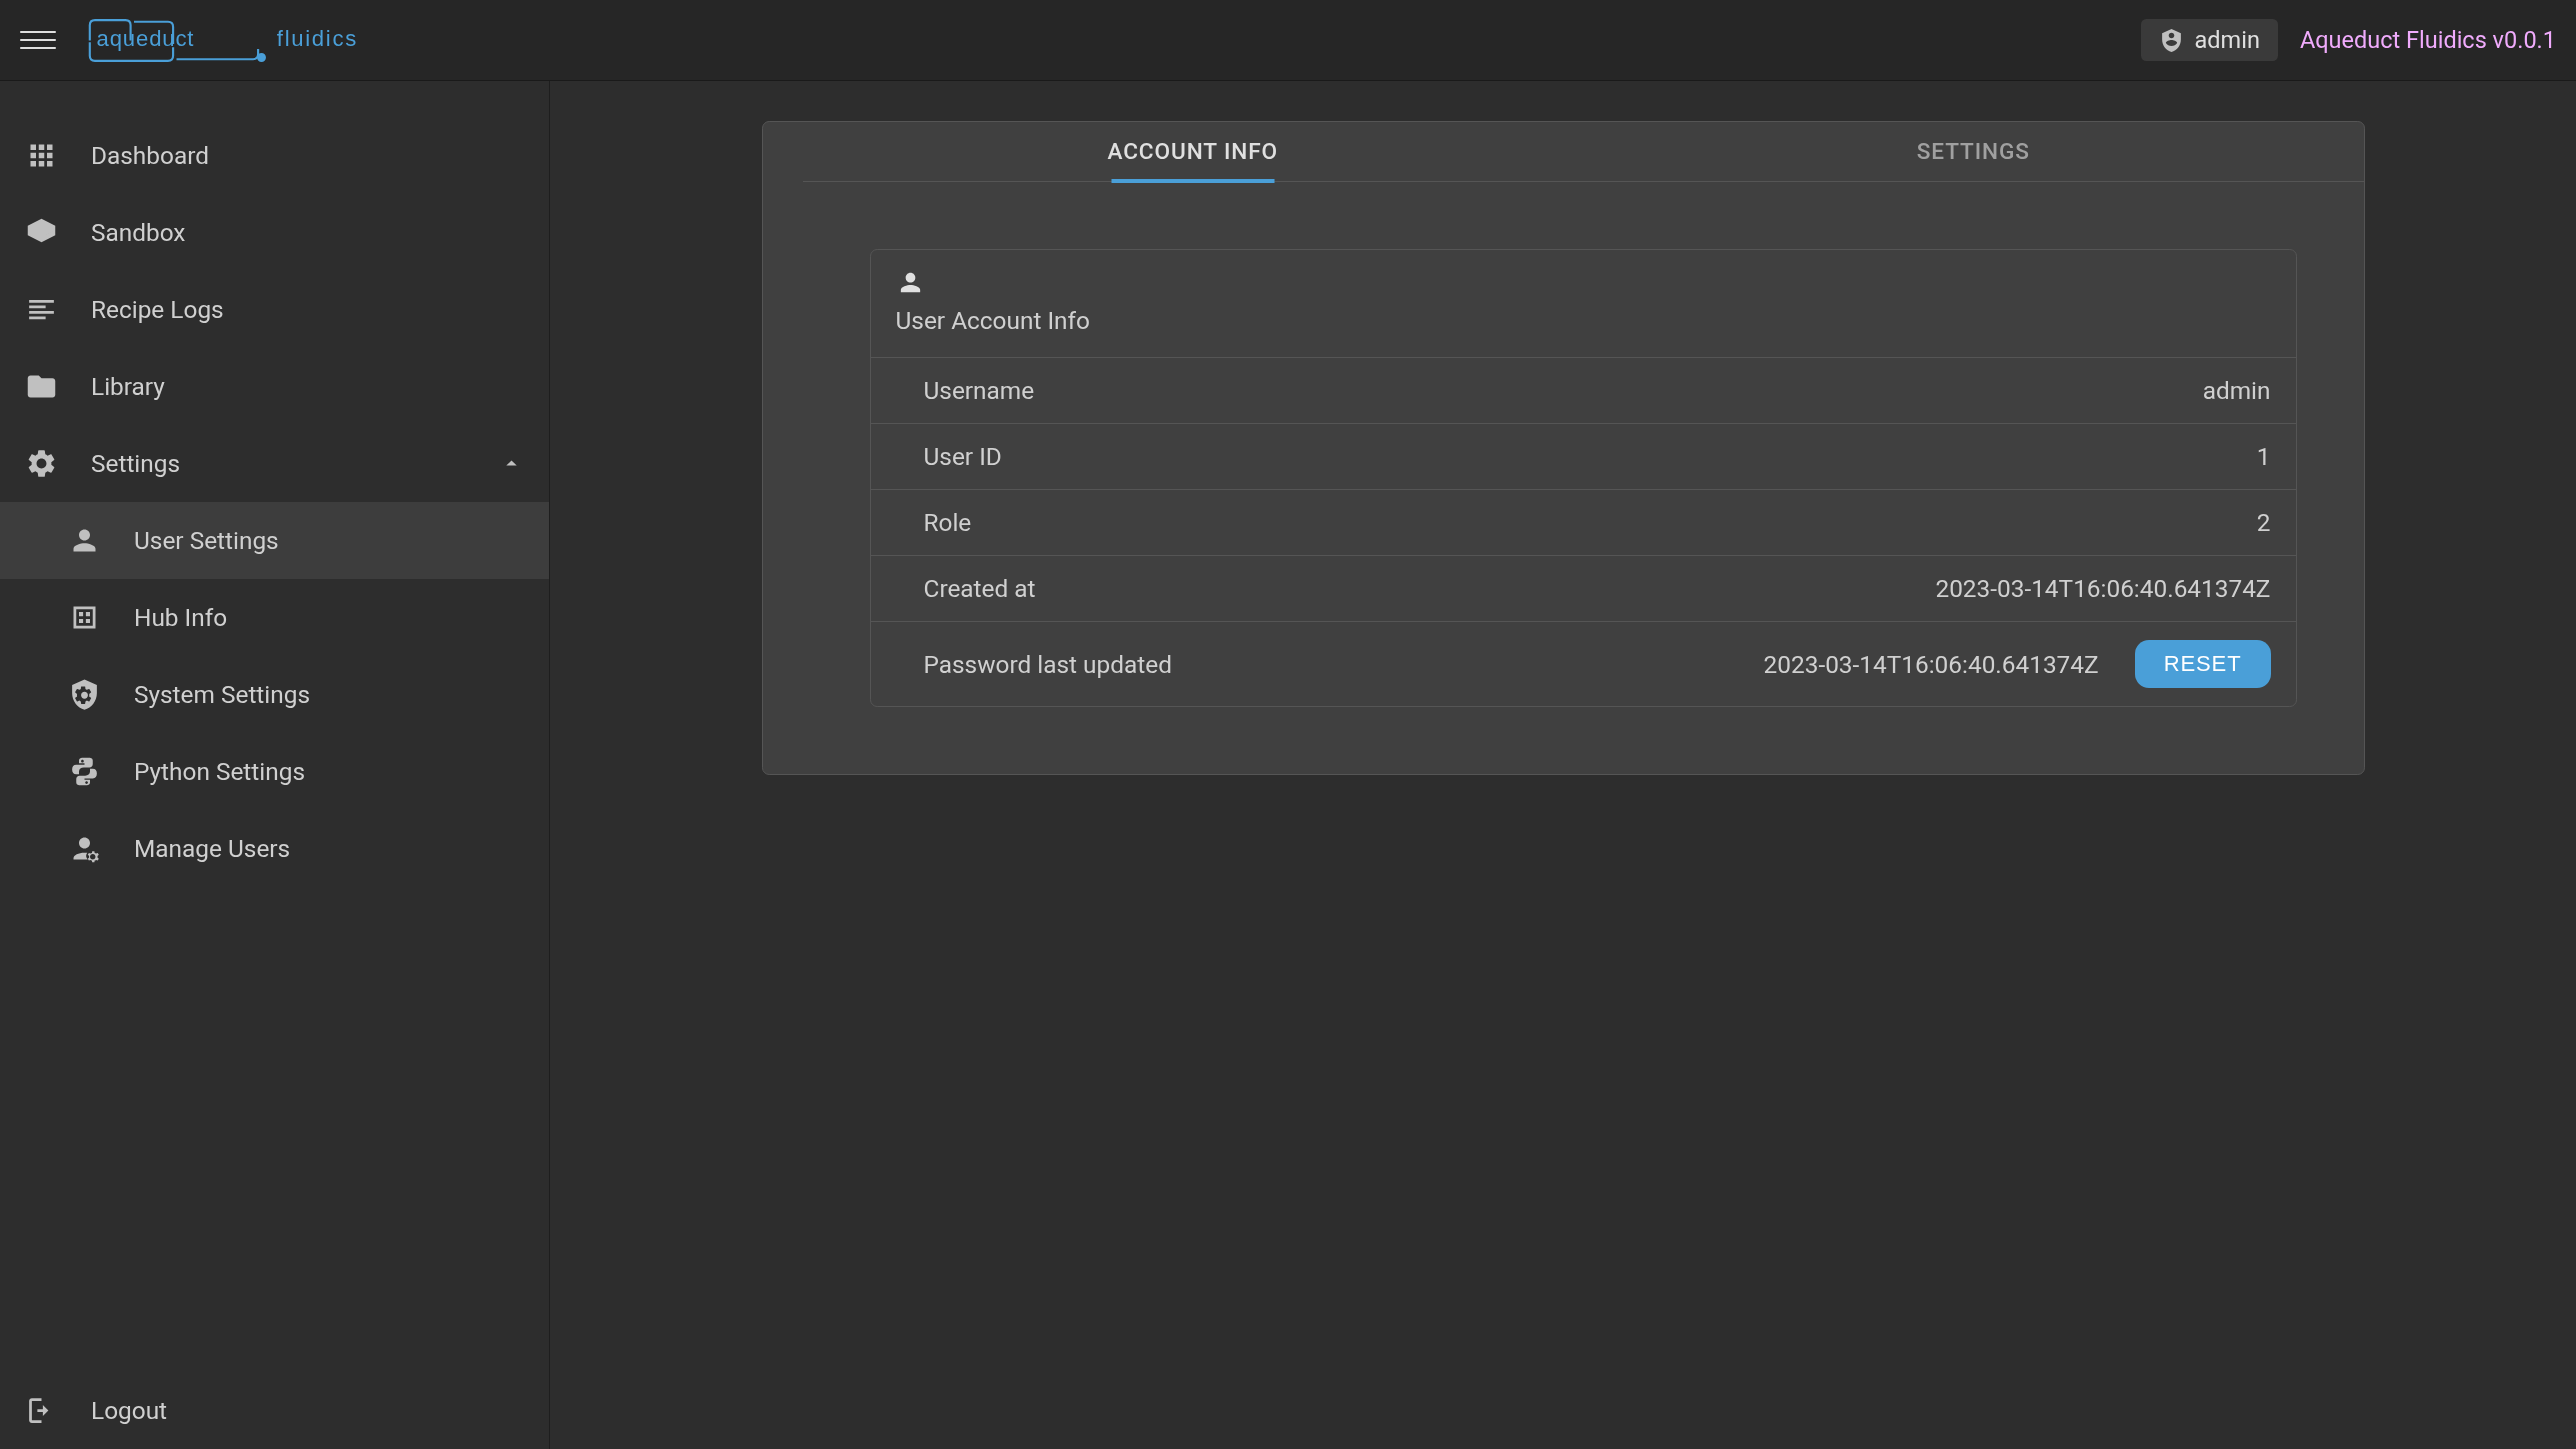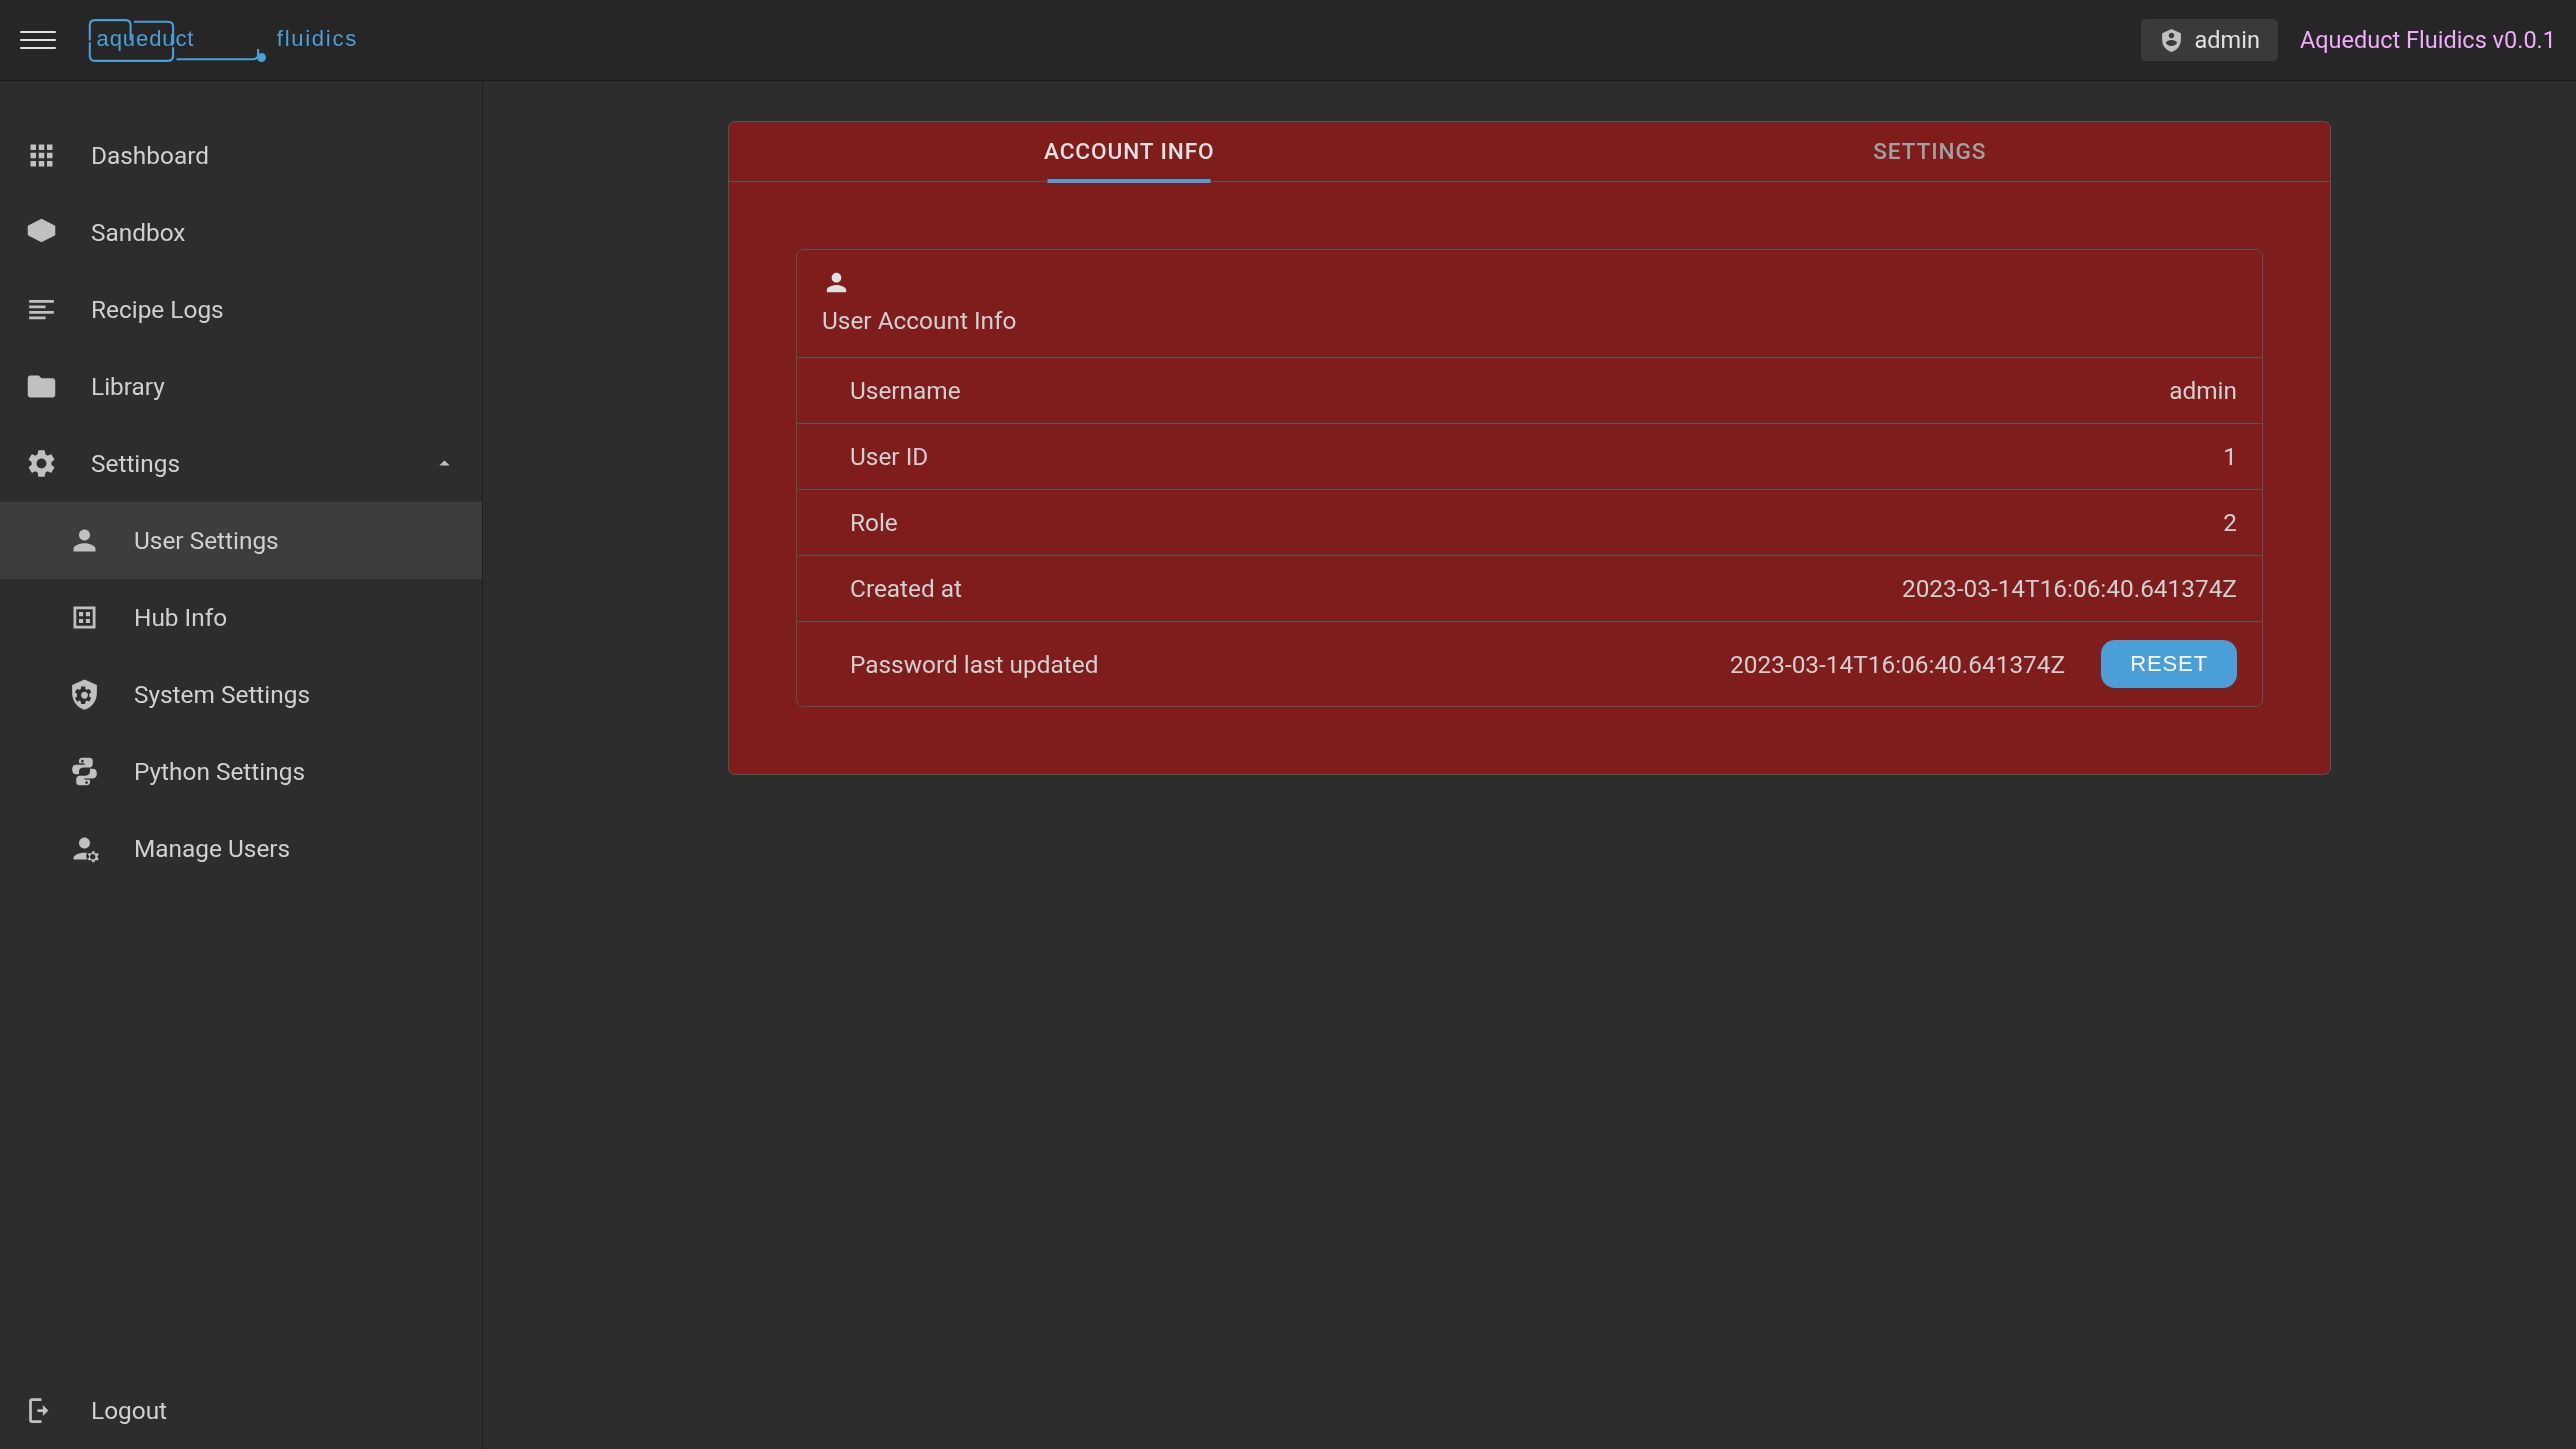--- a/index.html
+++ b/index.html
@@ -70,21 +70,21 @@
     .version-label {
       font-size: 23.5px;
       color: #f0abfc;
     }
     .body-section {
       display: flex;
       flex: 1;
       overflow: hidden;
     }
     .sidebar {
-      width: 483px;
+      width: 550px;
       background-color: #2d2d2d;
       border-right: 1.8px solid #1e1e1e;
       display: flex;
       flex-direction: column;
       padding-top: 36px;
     }
     .sidebar-item {
       display: flex;
       align-items: center;
       padding: 22px 25px;
@@ -125,23 +125,24 @@
     .main-content {
       flex: 1;
       padding: 40px 0;
       display: flex;
       justify-content: center;
     }
     .content-panel {
       width: 1603px;
       border: 1.8px solid #555;
       border-radius: 7.2px;
-      background-color: #7f1d1d;
+      background-color: #404040;
       overflow: hidden;
       align-self: flex-start;
+      padding-left: 40px;
     }
     .tabs {
       display: flex;
       border-bottom: 1.8px solid #555;
       height: 60px;
     }
     .tab {
       flex: 1;
       display: flex;
       align-items: center;

